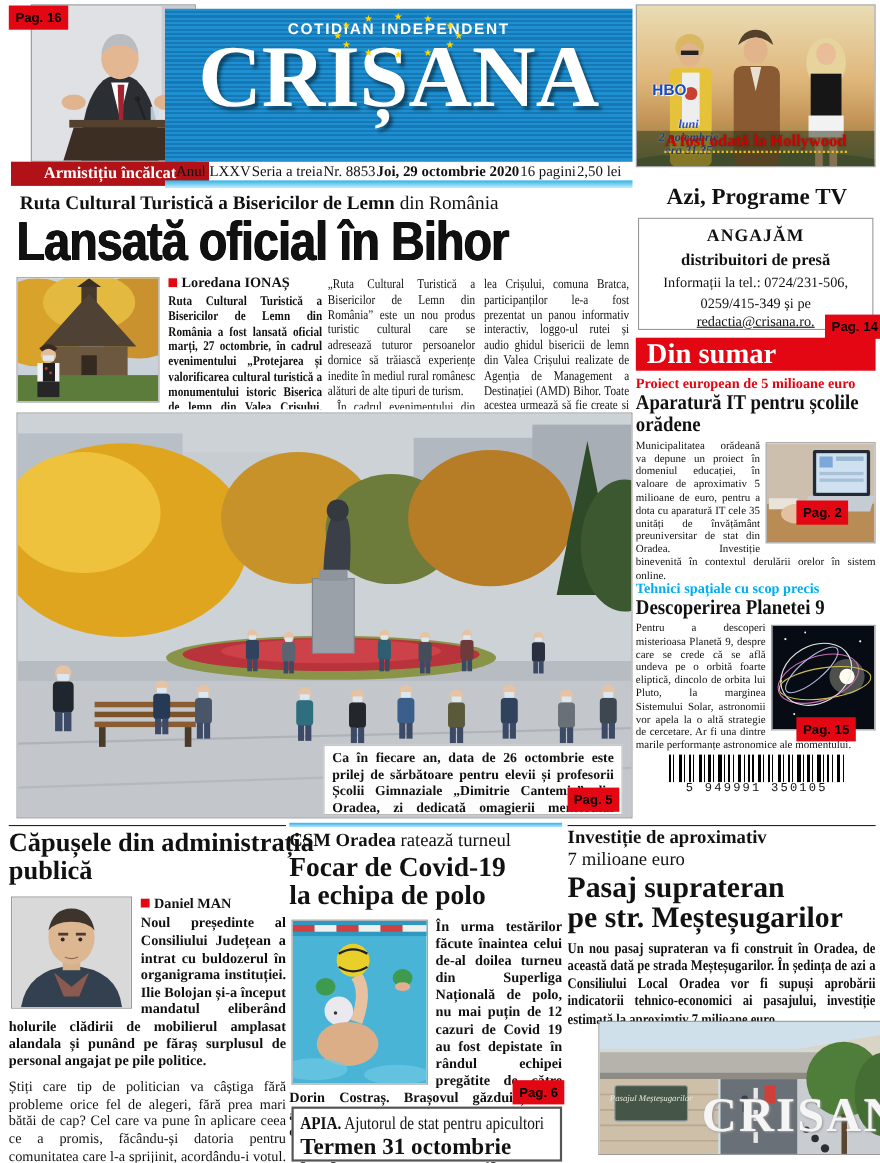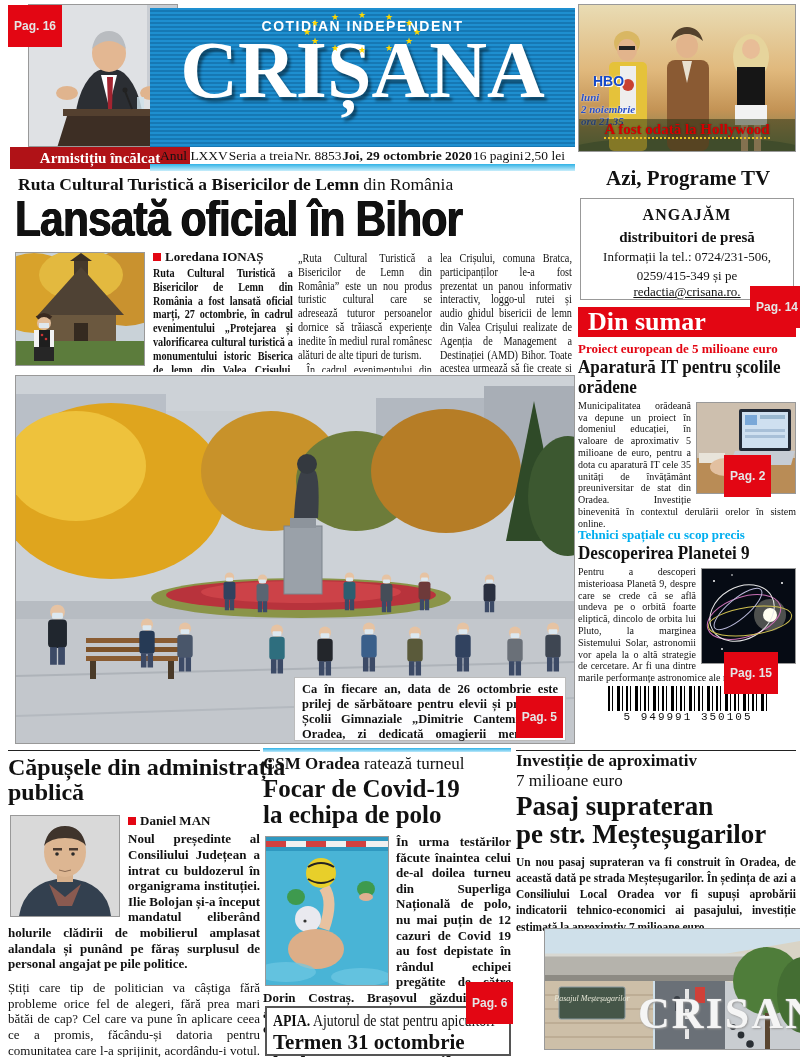--- a/index.html
+++ b/index.html
@@ -1,22 +1,22 @@
 <!DOCTYPE html>
 <html lang="ro"><head>
 <meta charset="utf-8">
 <style>
   html,body{margin:0;padding:0}
   body{width:800px;height:1057px;position:relative;background:#fff;overflow:hidden;
        font-family:"Liberation Serif",serif;color:#111}
   .abs{position:absolute}
   .jus{text-align:justify}
   .b{font-weight:bold}
-  .badge{position:absolute;background:#e30613;color:#e5e5e5;
-         font:bold 12px/16px "Liberation Sans",sans-serif;padding:13px 6px;white-space:nowrap;z-index:5}
+  .badge{position:absolute;background:#e30613;color:#000000;
+         font:bold 12px/16px "Liberation Sans",sans-serif;padding:3px 6px;white-space:nowrap;z-index:5}
   .cx85{display:block;transform:scaleX(.85);transform-origin:0 0;width:117.6%}
   .cx90{display:block;transform:scaleX(.9);transform-origin:0 0;width:111%}
   .cxc{display:block;transform:scaleX(.84);transform-origin:50% 0;width:119%;margin-left:-9.5%}
   .ph{border:1px solid #999;box-sizing:border-box;overflow:hidden}
   .bullet{display:inline-block;width:8px;height:8px;background:#e30613;margin-right:4px}
   .more{font:italic bold 11px "Liberation Serif",serif;border-top:1px solid #333;padding-top:1px;float:right}
 
   
   #masthead{left:150px;top:8px;width:425px;height:139px;
     background:repeating-linear-gradient(180deg,#1e8fd0 0 2px,#1678b4 2px 4px);}
@@ -34,21 +34,21 @@
   #pag16{left:8px;top:5px}
   #politician{left:28px;top:4px;width:150px;height:143px;background:#dfe1e4}
   #armistitiu{left:10px;top:147px;width:180px;height:22px;background:#b01217;color:#fff;
     font:bold 15px/22px "Liberation Serif",serif;text-align:center}
 
   
   #poster{left:578px;top:4px;width:218px;height:148px;
     background:linear-gradient(180deg,#e9dcb4 0%,#e0b87c 45%,#c39355 72%,#6f7e50 100%)}
   #hbo{left:14px;top:68px;color:#1448c8;font:bold 14px "Liberation Sans",sans-serif;
     text-shadow:0 0 2px #fff,1px 1px 0 #fff;position:absolute}
-  #sched{left:2px;top:86px;width:90px;color:#2a50c8;
+  #sched{left:2px;top:102px;width:90px;text-align:center;color:#2a50c8;
     font:italic bold 11px/12px "Liberation Serif",serif;position:absolute;text-shadow:0 0 2px #fff}
   #movie-strip{position:absolute;left:0;bottom:0;width:100%;height:32px;background:rgba(35,45,18,.5);
     text-align:center}
   #movie-strip span{color:#d40000;font:bold 15px/20px "Liberation Serif",serif;
     border-bottom:2px dotted #e8c020;text-shadow:0 0 2px rgba(0,0,0,.4)}
   #azi{left:606px;top:166px;width:218px;font:bold 21px "Liberation Serif",serif}
   #angajam{left:580px;top:198px;width:214px;height:102px;border:1px solid #999;text-align:center;
     box-sizing:border-box;padding-top:7px}
   #angajam .l1{font:bold 16px "Liberation Serif",serif;letter-spacing:1px}
   #angajam .l2{font:bold 15px "Liberation Serif",serif;margin-top:5px}

